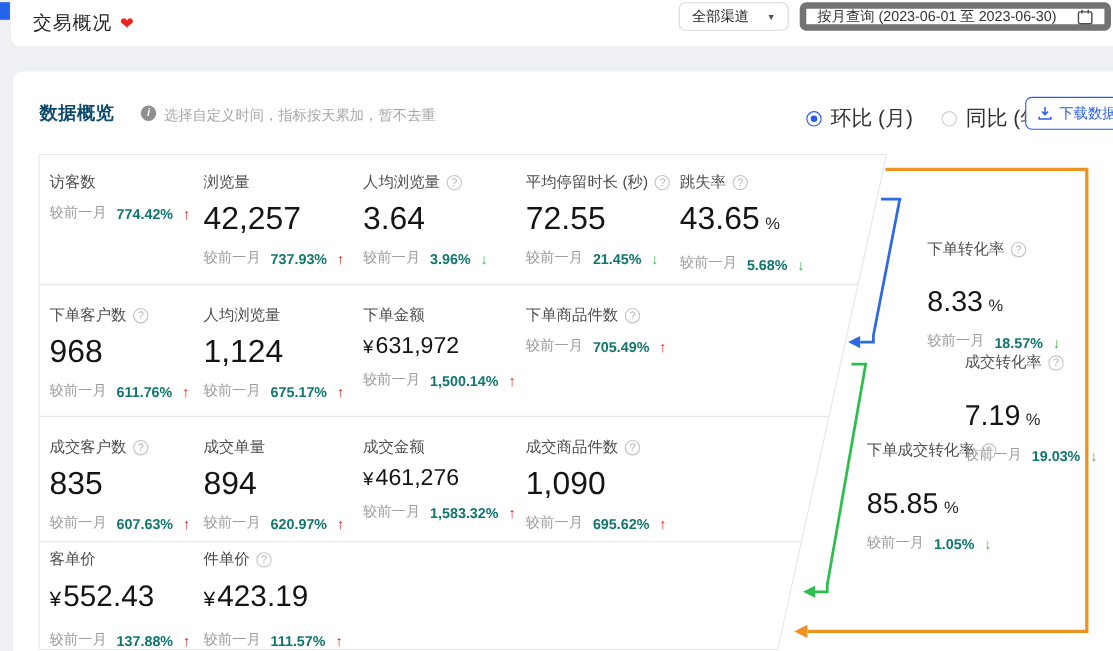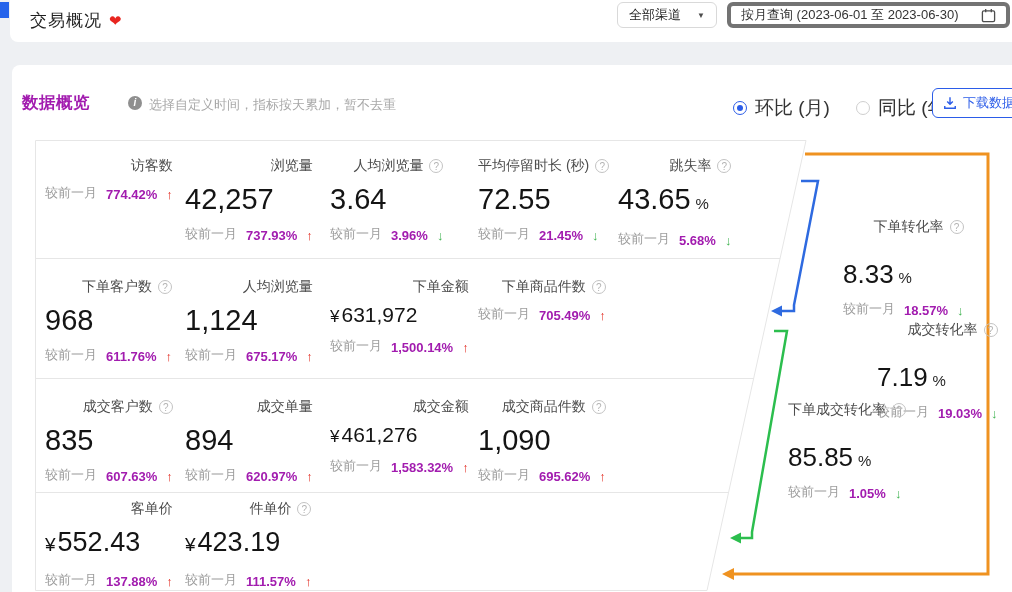--- a/index.html
+++ b/index.html
@@ -11,52 +11,52 @@
   
   .blue-chip{position:absolute;left:0;top:2px;width:9px;height:16px;background:#2563eb;}
   .topbar{position:absolute;left:10px;top:0;width:1002px;height:42px;background:#fff;border-radius:0 0 0 8px;}
   .page-title{position:absolute;left:30px;top:9px;font-size:17px;color:#1f1f1f;letter-spacing:1px;display:flex;align-items:center;gap:7px;}
   .heart{color:#e8251f;font-size:15px;}
   .channel-select{position:absolute;left:617px;top:2px;width:100px;height:26px;box-sizing:border-box;
     border:1px solid #d9d9d9;border-radius:6px;background:#fff;display:flex;align-items:center;
     justify-content:space-between;padding:0 11px;font-size:13px;color:#262626;cursor:pointer;}
   .caret{font-size:8px;color:#4d4d4d;}
   .date-picker{position:absolute;left:727px;top:2px;width:283px;height:26px;box-sizing:border-box;
-    border:4px solid #737373;border-radius:6px;background:#fff;display:flex;align-items:center;
+    border:6px solid #737373;border-radius:6px;background:#fff;display:flex;align-items:center;
     justify-content:space-between;padding:0 10px;font-size:13px;color:#333;cursor:pointer;}
   
   .card{position:absolute;left:12px;top:65px;width:1010px;height:540px;background:#fff;border-radius:8px 0 0 0;}
-  .section-title{position:absolute;left:22px;top:92px;font-size:16.5px;font-weight:bold;color:#a21caf;letter-spacing:.5px;}
+  .section-title{position:absolute;left:36px;top:92px;font-size:16.5px;font-weight:bold;color:#0c4a6e;letter-spacing:.5px;}
   .info{position:absolute;left:128px;top:96px;width:14px;height:14px;border-radius:50%;background:#8f8f8f;color:#fff;
     font-size:10px;font-weight:bold;text-align:center;line-height:14px;font-style:italic;}
   .hint{position:absolute;left:149px;top:96px;font-size:13px;color:#a8a8a8;}
   .radios{position:absolute;left:733px;top:95px;display:flex;align-items:center;gap:26px;font-size:19px;color:#333;}
   .radios label{display:flex;align-items:center;gap:8px;cursor:pointer;}
   .radio{width:14px;height:14px;border-radius:50%;box-sizing:border-box;position:relative;background:#fff;}
   .radio.on{border:1.5px solid #2b5ce8;}
   .radio.on::after{content:"";position:absolute;left:2.5px;top:2.5px;width:6px;height:6px;border-radius:50%;background:#2b5ce8;}
   .radio.off{border:1.5px solid #cfcfcf;}
   .dl-btn{position:absolute;left:932px;top:88px;width:88px;height:30px;box-sizing:border-box;background:#fff;
     border:1px solid #2b5ce8;border-radius:6px;color:#2b5ce8;font-size:13px;display:flex;align-items:center;
     justify-content:flex-start;gap:6px;padding:0 0 0 10px;cursor:pointer;font-family:inherit;}
   
   .cell{position:absolute;white-space:nowrap;}
-  .lbl{display:flex;align-items:center;gap:6px;font-size:14px;color:#4d4d4d;height:16px;justify-content:flex-end;}
+  .lbl{display:flex;align-items:center;gap:6px;font-size:14px;color:#4d4d4d;height:16px;}
   .help{width:14px;height:14px;border-radius:50%;border:1px solid #c3c3c3;color:#b3b3b3;font-size:10px;
     text-align:center;line-height:14px;box-sizing:border-box;cursor:pointer;}
   .val{margin-top:9px;font-size:29px;color:#141414;line-height:32px;display:flex;align-items:baseline;}
   .val .prefix{font-size:19px;margin-right:2px;}
   .val .suffix{font-size:15px;margin-left:5px;color:#262626;}
   .val.sm{font-size:21px;line-height:26px;margin-top:7px;}
   .val.sm .prefix{font-size:17px;}
   .val.md{font-size:27px;}
   .chg{margin-top:13px;font-size:13px;display:flex;align-items:flex-end;gap:9px;height:15px;}
   .smc .chg{margin-top:10px;}
   .chg-lbl{color:#9d9d9d;}
-  .chg-val{color:#a21caf;font-weight:bold;}
+  .chg-val{color:#0f766e;font-weight:bold;}
   .chg-arrow{font-weight:bold;font-size:13px;}
   .chg-arrow.dir-up{color:#e1251b;}
   .chg-arrow.dir-down{color:#3db34f;}
   
   .conv .val{font-size:26px;margin-top:25px;line-height:29px;}
   .conv .chg{margin-top:11px;}
   
   .overlay{position:absolute;left:0;top:0;pointer-events:none;}
   .icon-svg{display:block;}
 </style>

